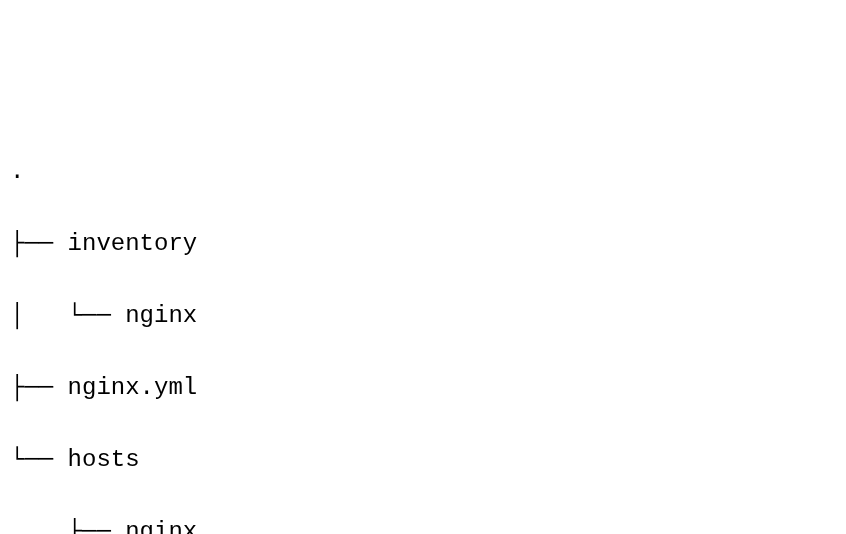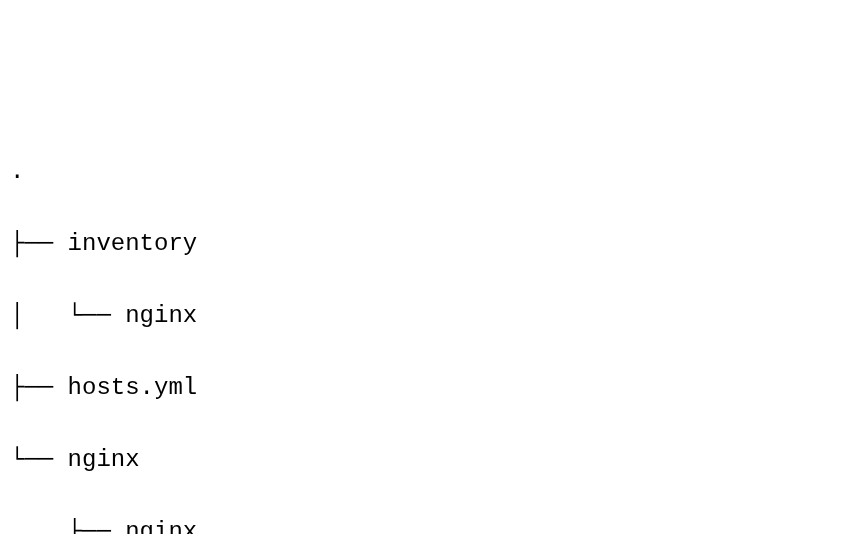--- a/index.html
+++ b/index.html
@@ -14,22 +14,22 @@
     }
   </style>
 </head>
 <body>
 
 
 
 <div>.</div>
 <div>├── inventory</div>
 <div>│   └── nginx</div>
-<div>├── hosts.yml</div>
-<div>└── nginx</div>
+<div>├── nginx.yml</div>
+<div>└── hosts</div>
 <div>    ├── nginx</div>
 
 
 
 
 
 
 
 
 

